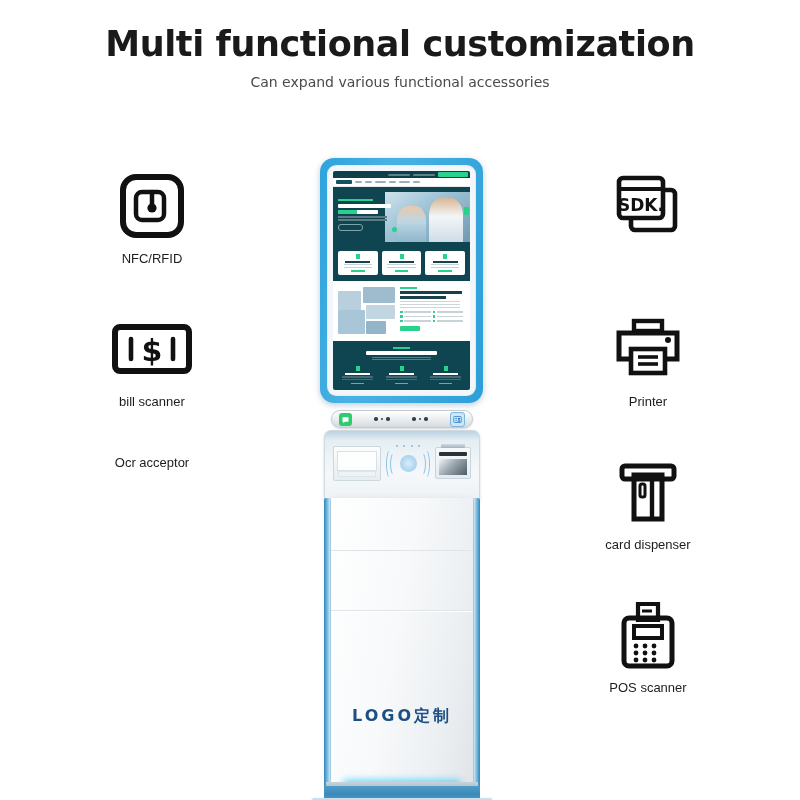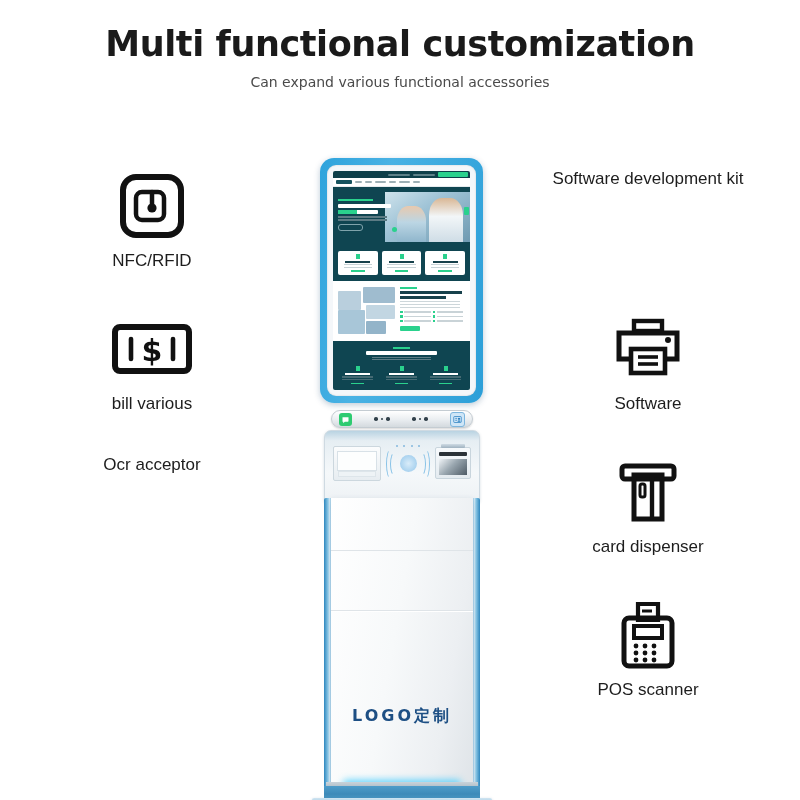--- a/index.html
+++ b/index.html
@@ -27,21 +27,21 @@
   
   .col{position:absolute;top:165px;width:260px;}
   .col-left{left:22px;}
   .col-right{left:518px;}
   .feature{
     width:260px;height:143px;
     display:flex;flex-direction:column;align-items:center;justify-content:flex-start;
   }
   .feature .ic{height:82px;display:flex;align-items:center;justify-content:center;}
   .feature .lbl{
-    font-size:17px;color:#1d1d1d;text-align:center;margin-top:4px;
+    font-size:13px;color:#1d1d1d;text-align:center;margin-top:4px;
     font-family:"Liberation Sans", sans-serif;
   }
 
   
   .kiosk{position:absolute;left:312px;top:150px;width:180px;height:650px;margin-top:8px;}
 
   
   .screen-unit{
     position:absolute;left:8px;top:0;width:163px;height:245px;
     background:linear-gradient(100deg,#2ea3dc 0%,#49b2e4 35%,#2c9fd8 100%);
@@ -233,47 +233,54 @@
 
     <div class="feature">
       <div class="ic">
         <svg width="86" height="60" viewBox="0 0 86 60">
           <rect x="6" y="8" width="74" height="44" rx="5" ry="5" fill="none" stroke="#111" stroke-width="6"></rect>
           <line x1="22" y1="20" x2="22" y2="40" stroke="#111" stroke-width="4.6" stroke-linecap="round"></line>
           <line x1="64" y1="20" x2="64" y2="40" stroke="#111" stroke-width="4.6" stroke-linecap="round"></line>
           <text x="43" y="42" text-anchor="middle" font-family="DejaVu Sans, sans-serif" font-size="30" font-weight="bold" fill="#111">$</text>
         </svg>
       </div>
-      <div class="lbl">bill various</div>
+      <div class="lbl">bill scanner</div>
     </div>
 
     <div class="feature">
       <div class="lbl">Ocr acceptor</div>
     </div>
 
   </div>
 
   <div class="col col-right">
 
     <div class="feature">
-      <div class="lbl">Software development kit</div>
+      <div class="ic">
+        <svg width="78" height="72" viewBox="0 0 78 72">
+          <rect x="22" y="20" width="44" height="40" rx="4" ry="4" fill="#fff" stroke="#111" stroke-width="4.6"></rect>
+          <rect x="10" y="8" width="44" height="40" rx="4" ry="4" fill="#fff" stroke="#111" stroke-width="4.6"></rect>
+          <line x1="10" y1="19" x2="54" y2="19" stroke="#111" stroke-width="4"></line>
+          <text x="32" y="41" text-anchor="middle" font-family="DejaVu Sans, sans-serif" font-size="17" font-weight="bold" fill="#111">SDK.</text>
+        </svg>
+      </div>
     </div>
 
     <div class="feature">
       <div class="ic">
         <svg width="78" height="68" viewBox="0 0 78 68">
           <rect x="25" y="6" width="28" height="10" fill="none" stroke="#111" stroke-width="4.4"></rect>
           <rect x="10" y="18" width="58" height="26" fill="none" stroke="#111" stroke-width="5"></rect>
           <circle cx="59" cy="25" r="3" fill="#111"></circle>
           <rect x="22" y="34" width="34" height="24" fill="#fff" stroke="#111" stroke-width="4.6"></rect>
           <line x1="29" y1="42" x2="49" y2="42" stroke="#111" stroke-width="3.6"></line>
           <line x1="29" y1="49" x2="49" y2="49" stroke="#111" stroke-width="3.6"></line>
         </svg>
       </div>
-      <div class="lbl">Software</div>
+      <div class="lbl">Printer</div>
     </div>
 
     <div class="feature">
       <div class="ic">
         <svg width="74" height="72" viewBox="0 0 74 72">
           <path d="M14 10 h46 a3 3 0 0 1 3 3 v7 a3 3 0 0 1 -3 3 h-46 a3 3 0 0 1 -3 -3 v-7 a3 3 0 0 1 3 -3 z" fill="none" stroke="#111" stroke-width="5"></path>
           <rect x="23" y="19" width="28" height="44" fill="none" stroke="#111" stroke-width="5"></rect>
           <line x1="41" y1="21" x2="41" y2="61" stroke="#111" stroke-width="4.4"></line>
           <rect x="29" y="28" width="5" height="13" rx="2" fill="none" stroke="#111" stroke-width="3"></rect>
         </svg>

